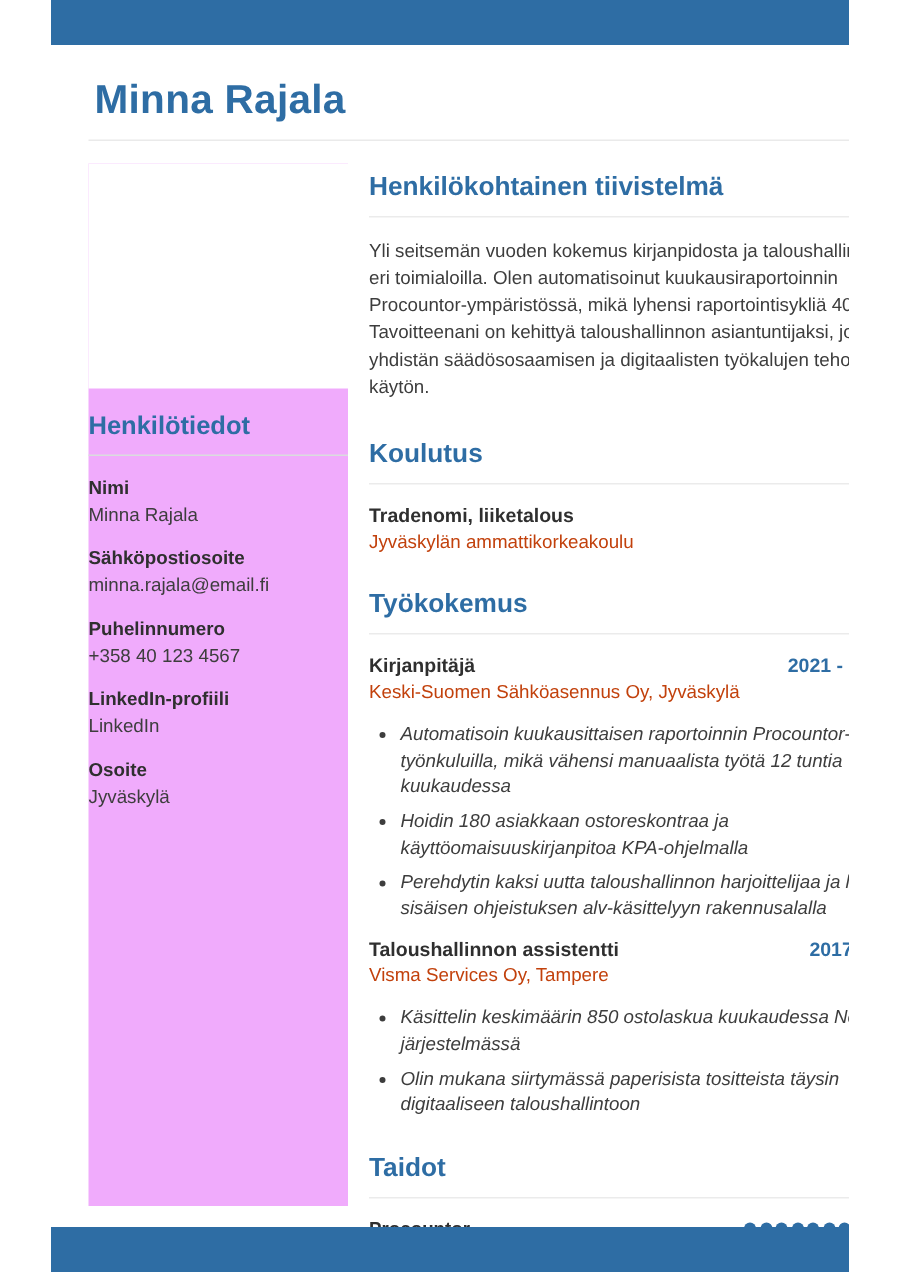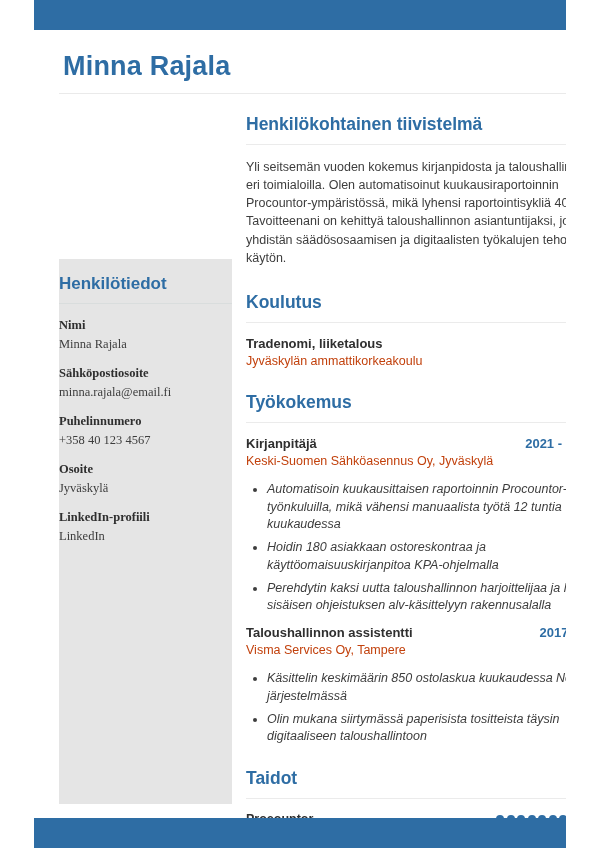--- a/index.html
+++ b/index.html
@@ -18,30 +18,30 @@
     margin:21px 0 0 4px;
     font-size:27px; font-weight:bold; color:#2e6da4; letter-spacing:0.2px;
   }
   .name-rule { border-bottom:1px solid #eaeaea; margin:11px 0 15px 0; }
 
   .content-row { display:flex; gap:14px; align-items:flex-start; }
 
   
   .sidebar {
     width:173px; min-width:173px; height:695px;
-    background:#e5e5e5; padding:0;
+    background:#f0abfc; padding:0;
   }
   .photo-placeholder {
     width:100%; height:150px; background:#ffffff; margin-bottom:15px;
   }
   .sidebar-title {
     font-size:17px; font-weight:bold; color:#2e6da4;
     padding-bottom:9px; border-bottom:1px solid #d9dddd; margin-bottom:14px;
   }
-  .field { margin-bottom:13px;font-family:Liberation Serif, serif; }
+  .field { margin-bottom:13px; }
   .field-label { font-size:12.5px; font-weight:bold; color:#2f2f2f; margin-bottom:3px; }
   .field-value { font-size:12.5px; color:#3d3d3d; line-height:1.35; word-wrap:break-word; }
 
   
   .main { flex:1; padding-top:5px; min-width:0; }
   .section-title {
     font-size:17.5px; font-weight:bold; color:#2e6da4;
     padding-bottom:9px; border-bottom:1px solid #ebebeb; margin-bottom:13px;
   }
   .summary-text { font-size:12.5px; color:#3d3d3d; line-height:1.45; margin-bottom:25px; }
@@ -86,26 +86,26 @@
             </div>
             <div class="field">
               <div class="field-label">Sähköpostiosoite</div>
               <div class="field-value">minna.rajala@email.fi</div>
             </div>
             <div class="field">
               <div class="field-label">Puhelinnumero</div>
               <div class="field-value">+358 40 123 4567</div>
             </div>
             <div class="field">
+              <div class="field-label">LinkedIn-profiili</div>
+              <div class="field-value">LinkedIn</div>
+            </div>
+            <div class="field">
               <div class="field-label">Osoite</div>
               <div class="field-value">Jyväskylä</div>
-            </div>
-            <div class="field">
-              <div class="field-label">LinkedIn-profiili</div>
-              <div class="field-value">LinkedIn</div>
             </div>
           </div>
       </div>
 
       <div class="main">
 
         <div class="section-title">Henkilökohtainen tiivistelmä</div>
         <div class="summary-text">Yli seitsemän vuoden kokemus kirjanpidosta ja taloushallinnosta eri toimialoilla. Olen automatisoinut kuukausiraportoinnin Procountor-ympäristössä, mikä lyhensi raportointisykliä 40 %. Tavoitteenani on kehittyä taloushallinnon asiantuntijaksi, jossa yhdistän säädösosaamisen ja digitaalisten työkalujen tehokkaan käytön.</div>
 
         <div class="section-title">Koulutus</div>

